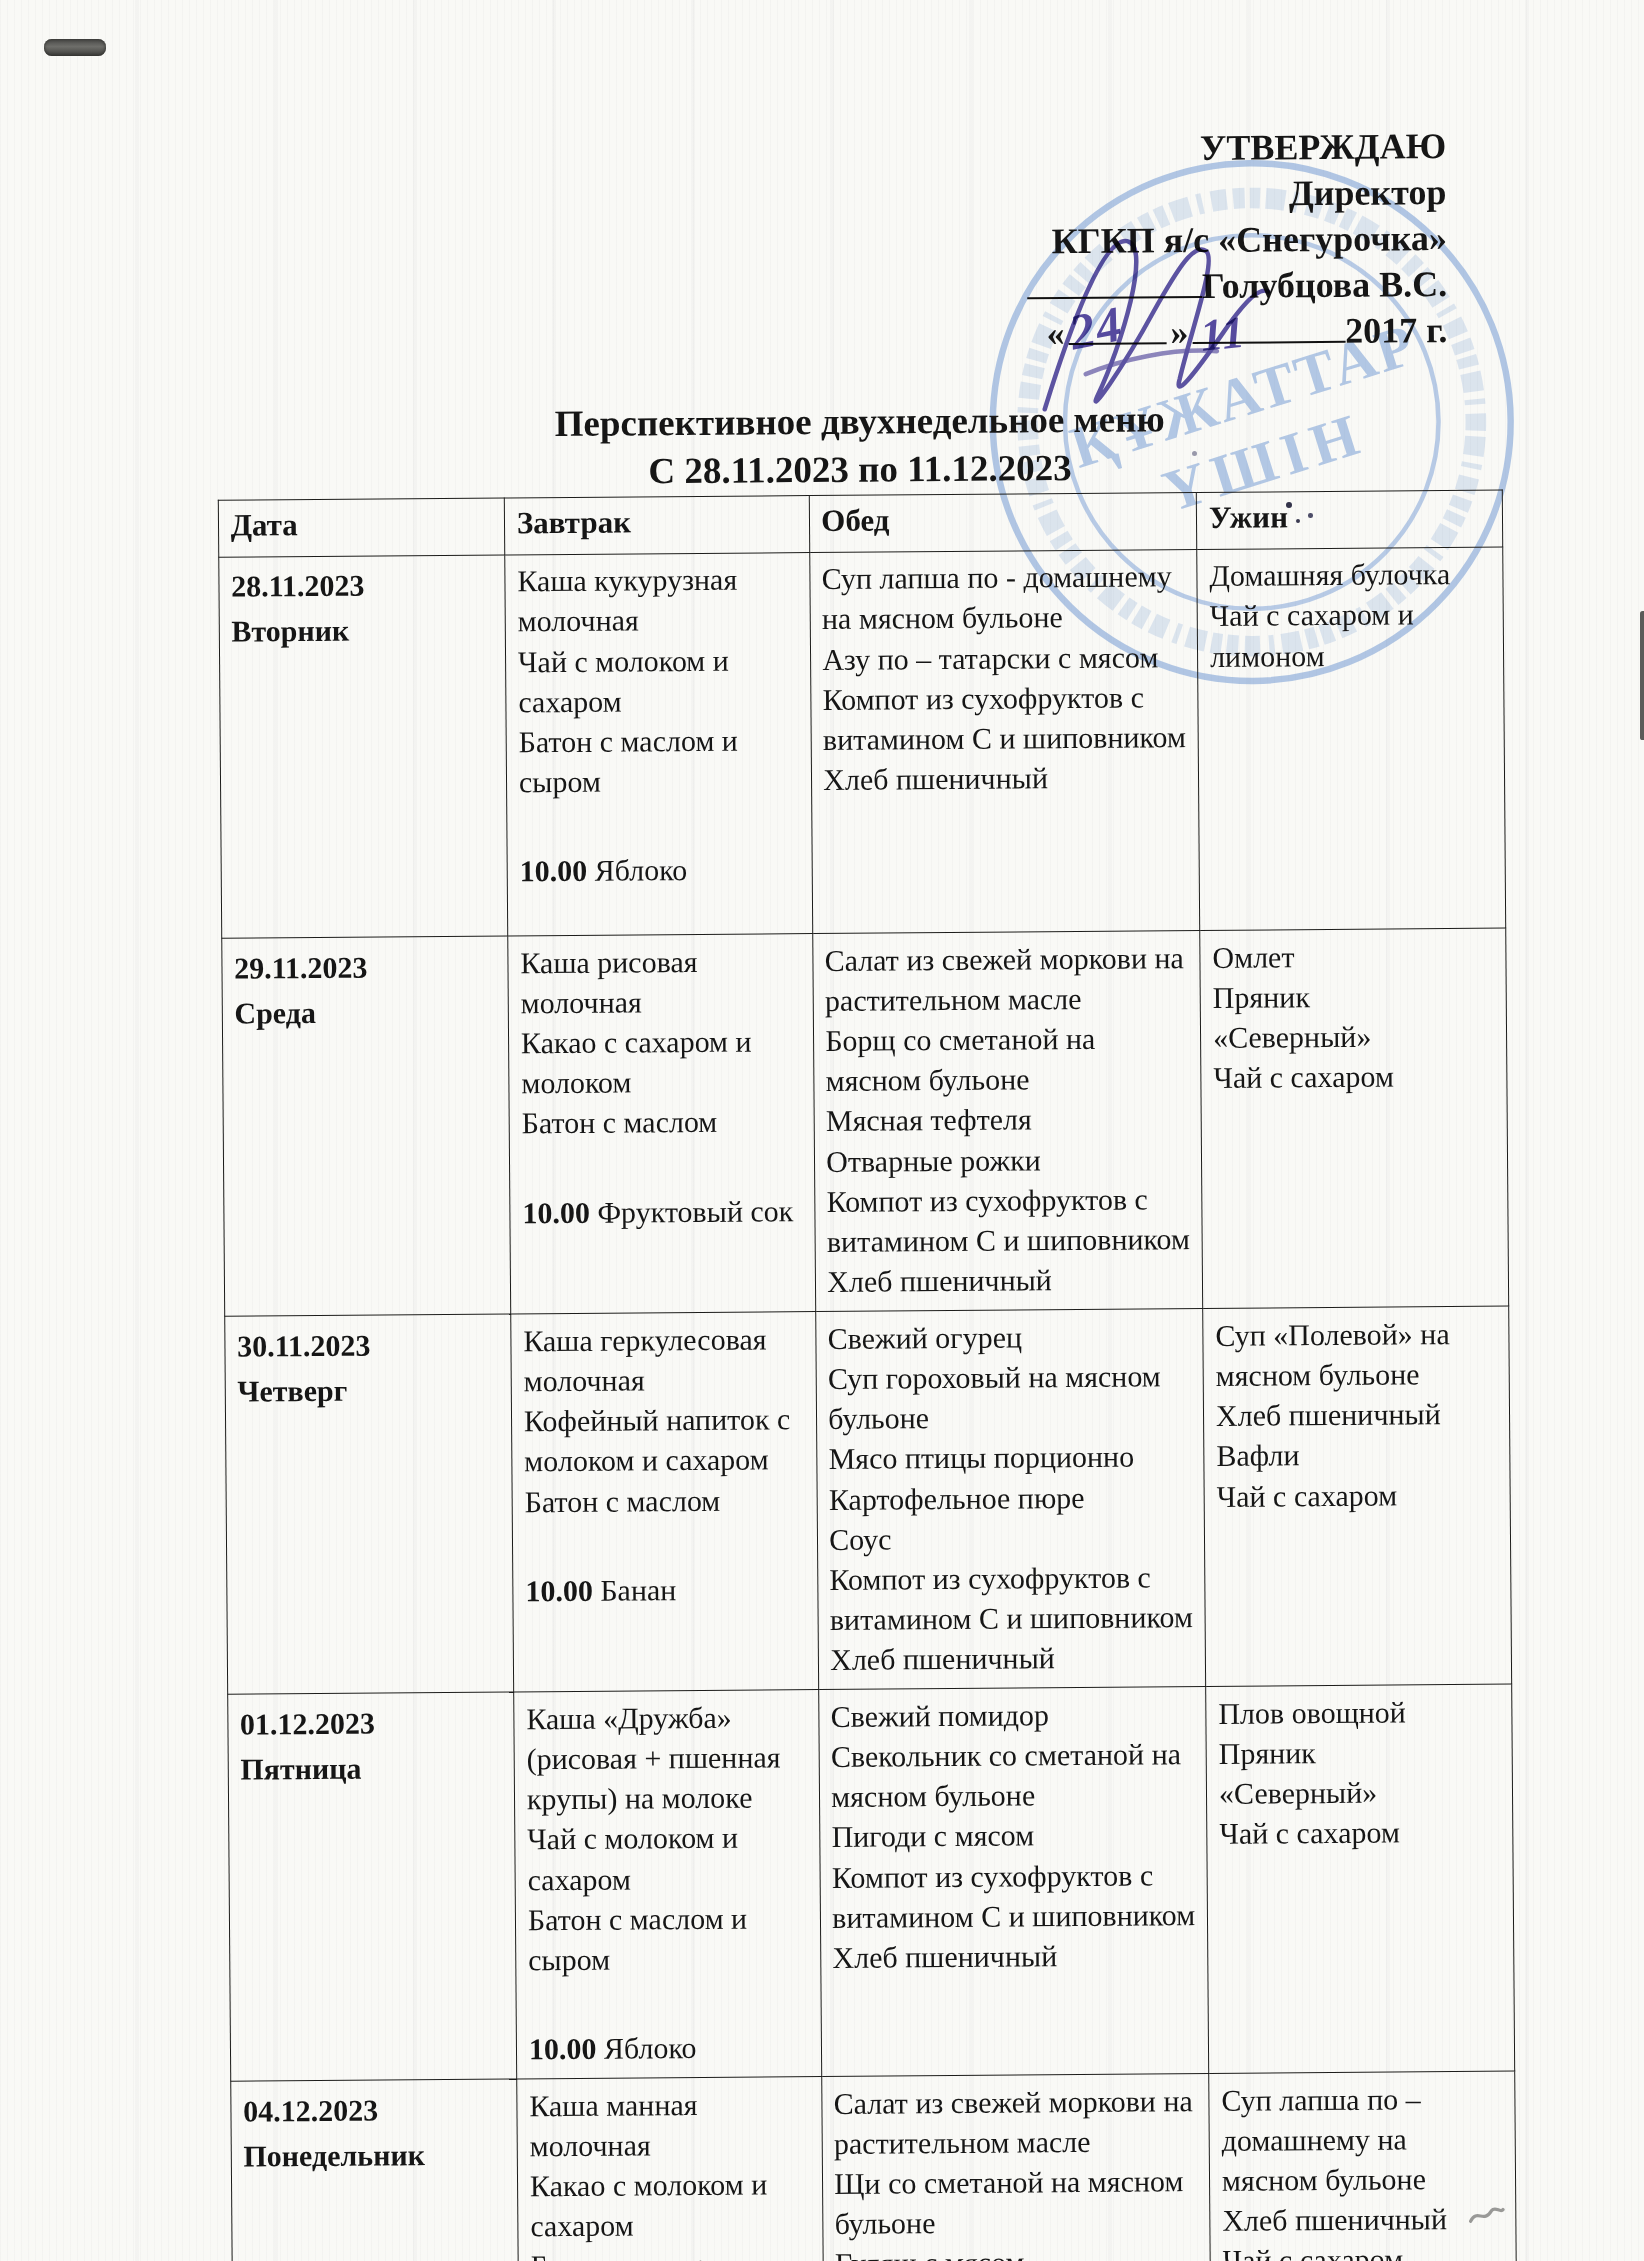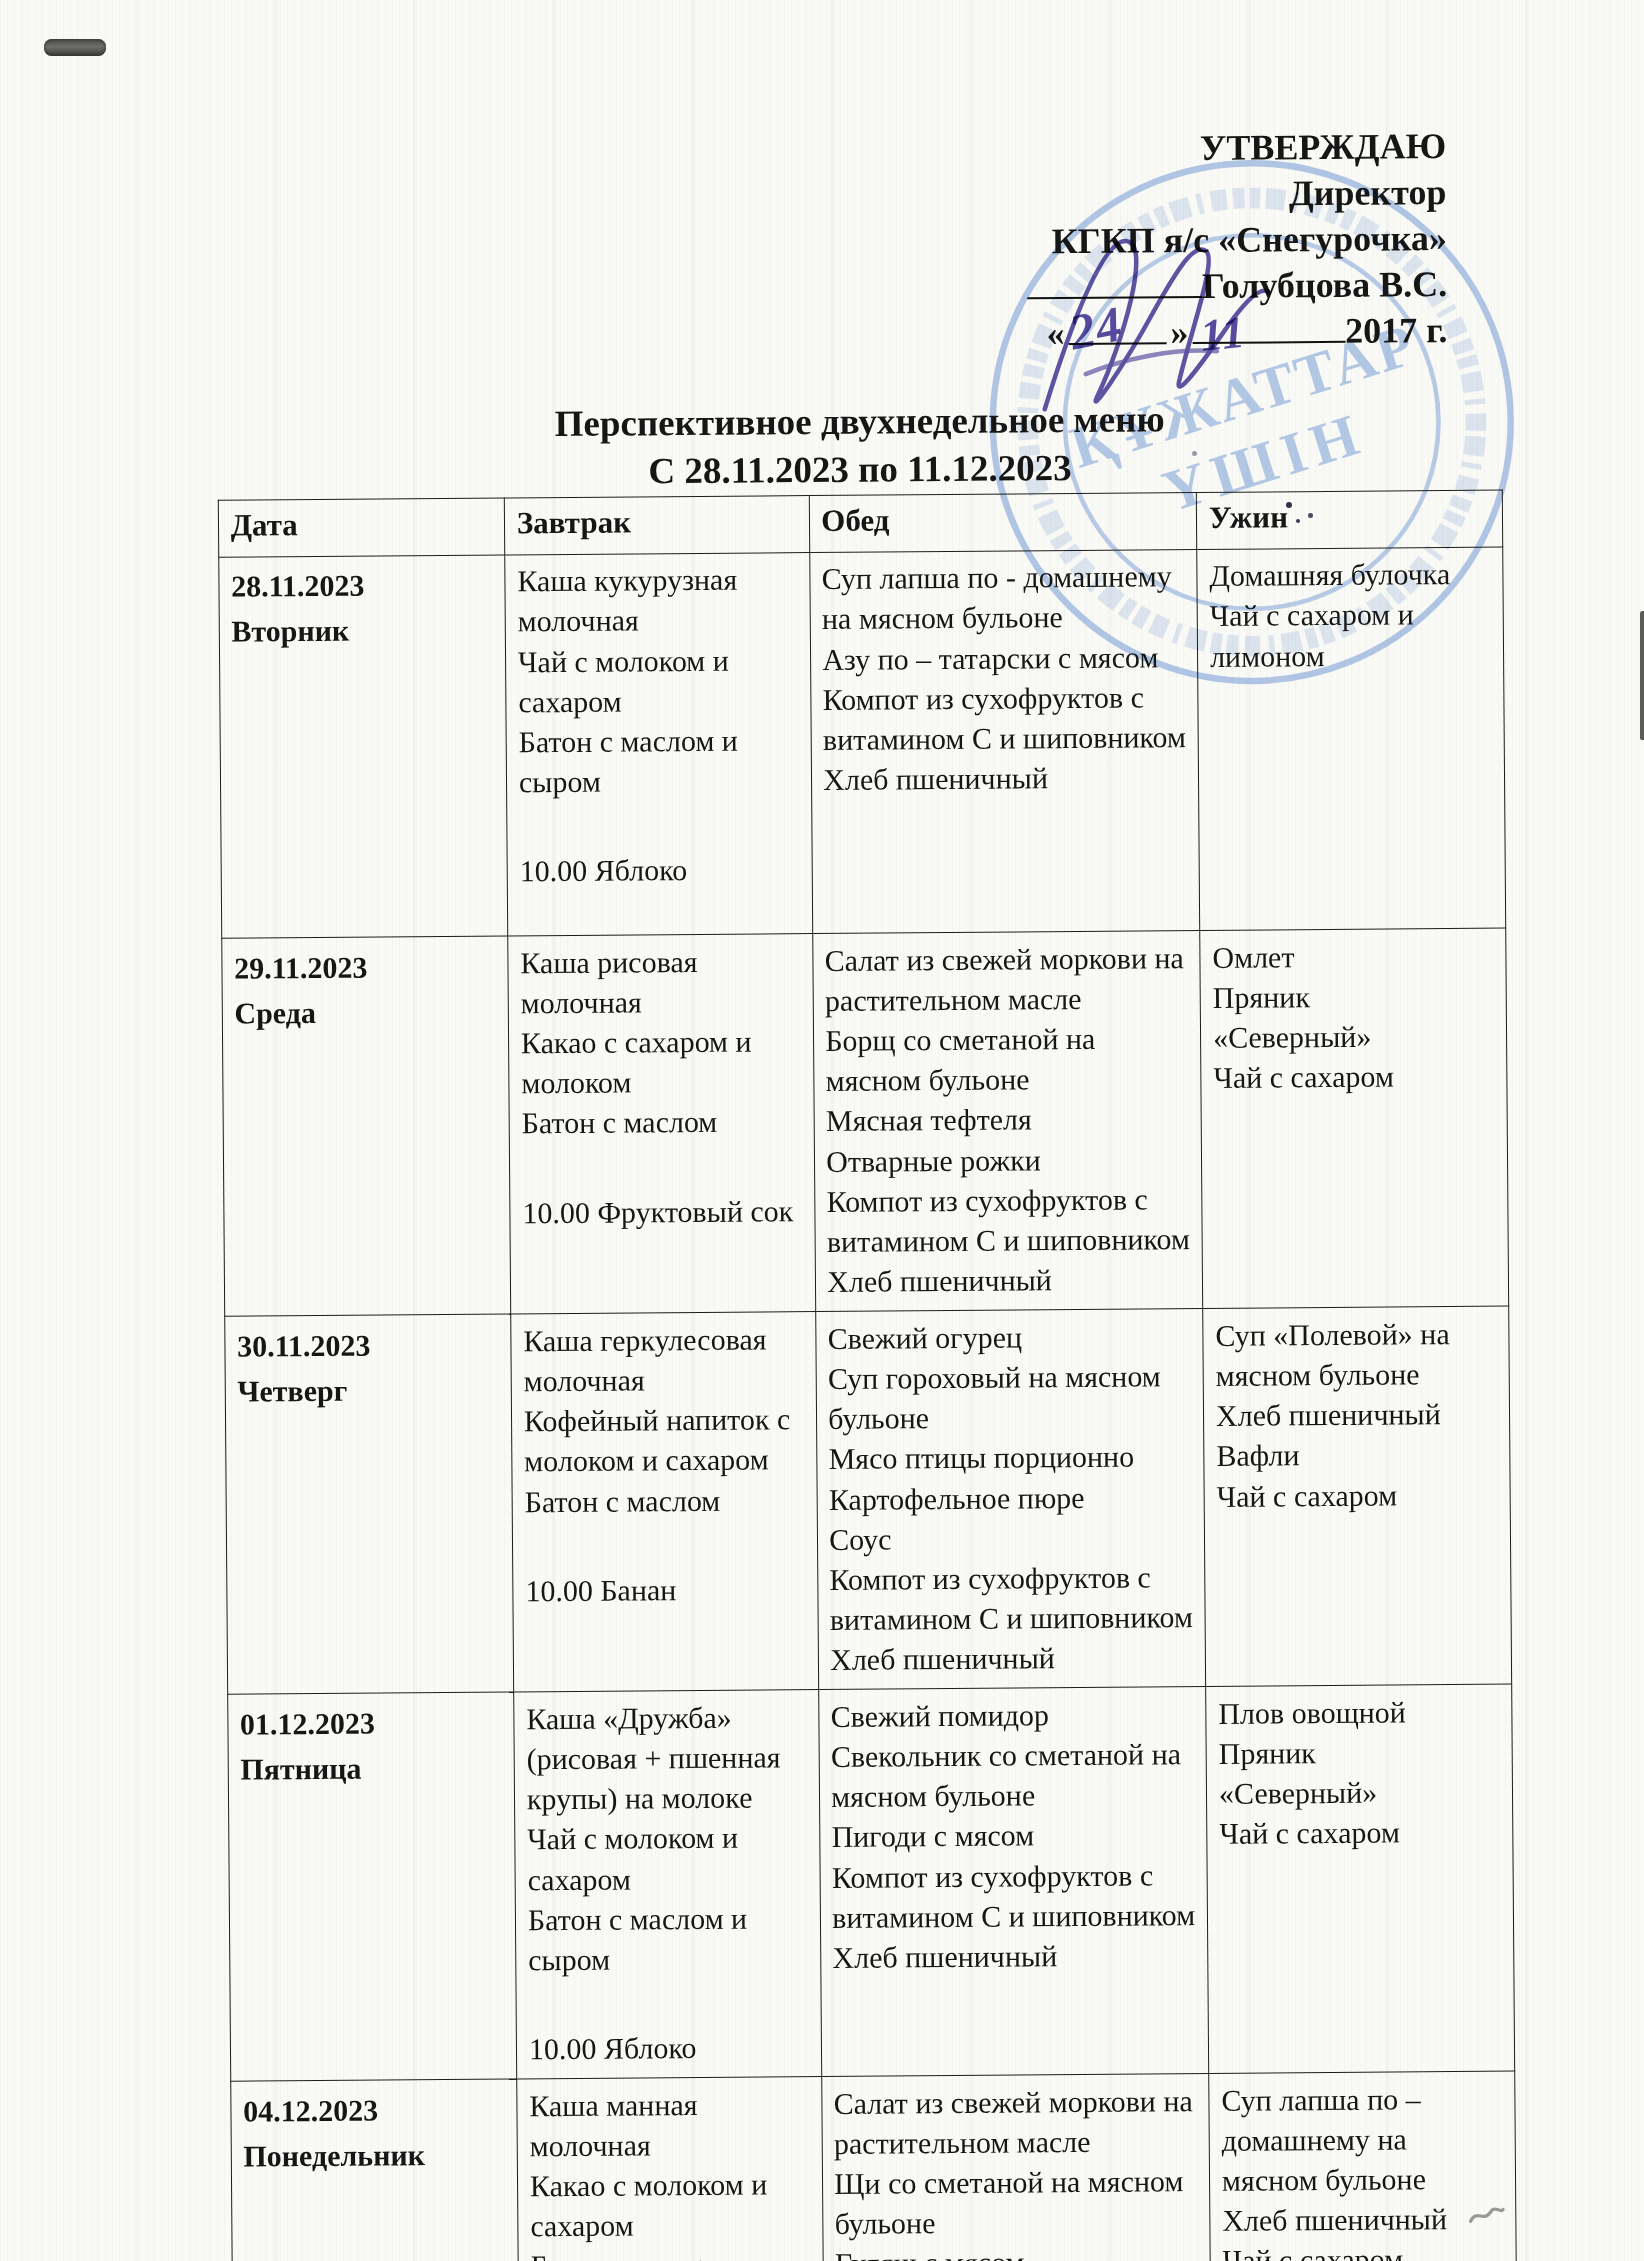--- a/index.html
+++ b/index.html
@@ -80,21 +80,21 @@
   table.menu td.lunch-cell{font-size:30px;padding-right:6.4px;}
   table.menu td.dinner-cell{padding-right:37px;}
   tr.row-0 td{height:365px;}
   tr.row-1 td{height:340px;}
   tr.row-2 td{height:298px;}
   tr.row-3 td{height:322px;}
   tr.row-4 td{height:267px;}
   .line{margin:0;}
   .date-cell .line{font-weight:bold;line-height:1.5;}
   .snack{margin-top:49px;}
-  .snack .time{font-weight:normal;}
+  .snack .time{font-weight:bold;}
 </style>
 </head>
 <body>
 
 <div class="page">
 
   <div class="staple"></div>
   <div class="edge-sliver"></div>
   <div class="speck s1"></div>
   <div class="speck s2"></div>

